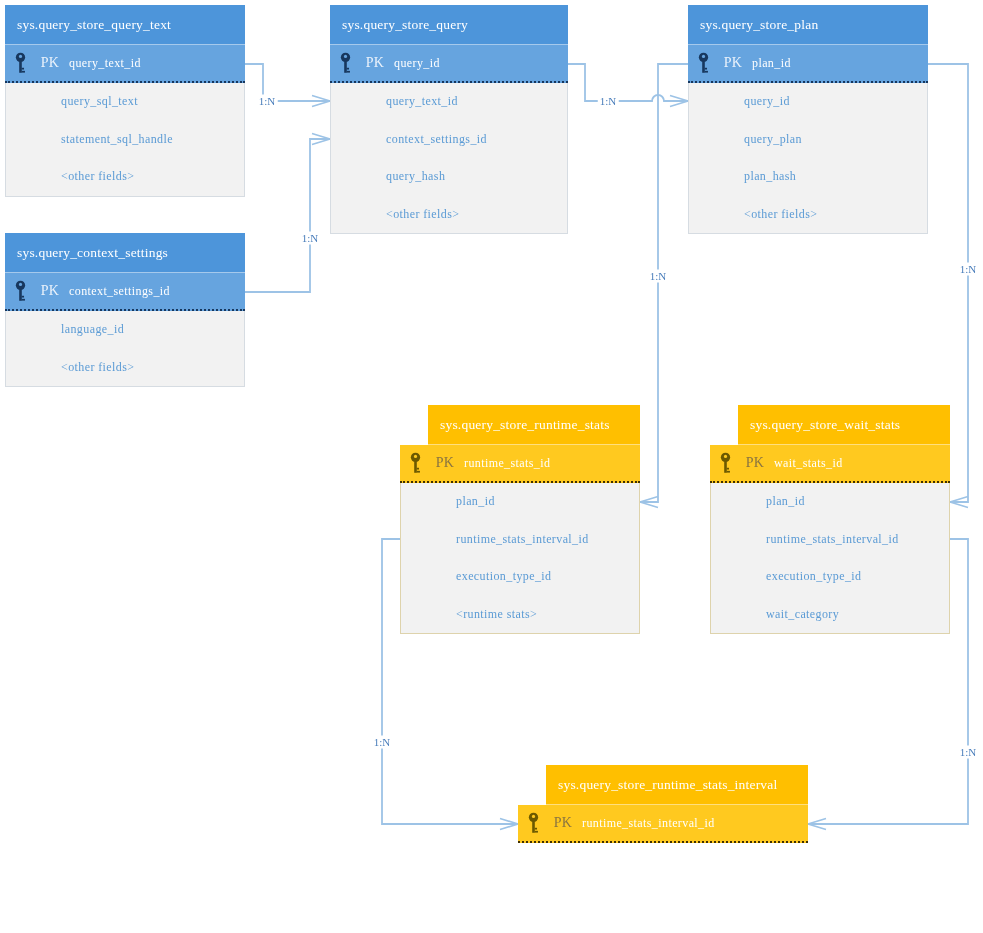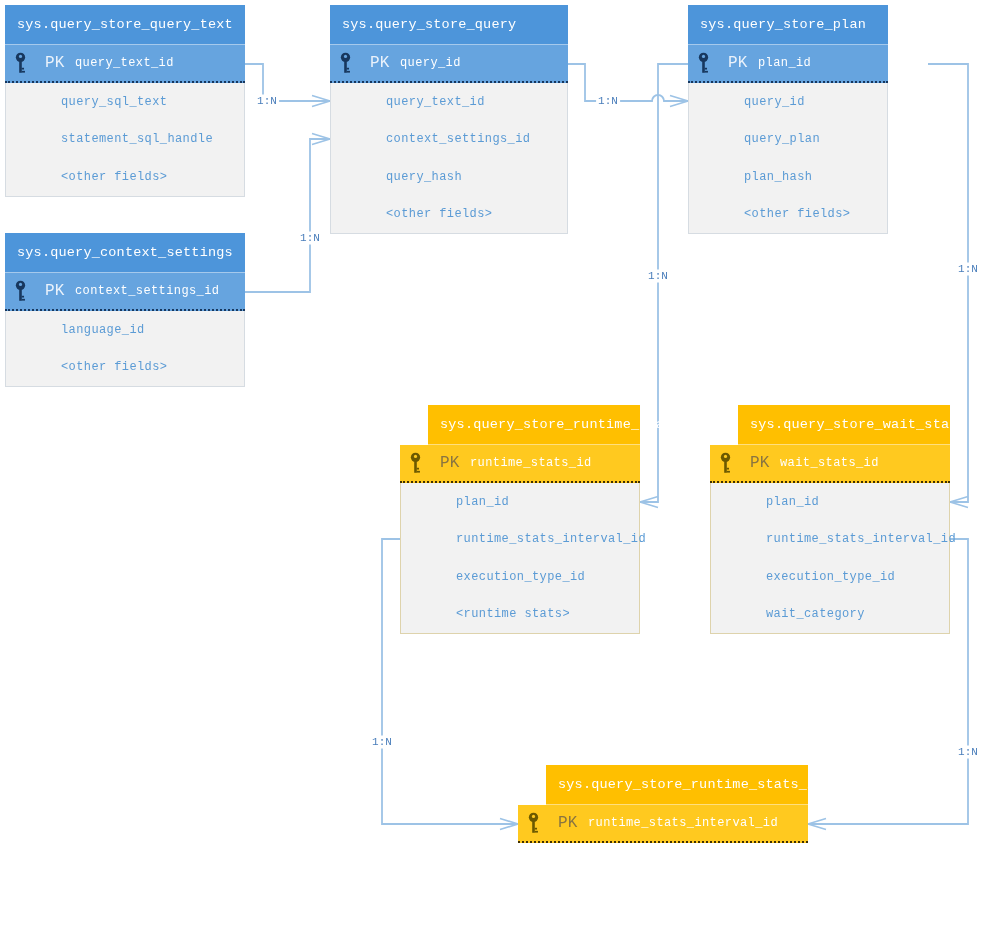--- a/index.html
+++ b/index.html
@@ -1,18 +1,18 @@
 <!DOCTYPE html>
 <html><head>
 <meta charset="utf-8">
 <style>
   html,body{margin:0;padding:0;background:#ffffff;}
   .canvas{
     position:relative;width:983px;height:933px;background:#ffffff;
-    font-family:Liberation Mono, monospace;overflow:hidden;
+    font-family:Liberation Serif, serif;overflow:hidden;text-align:center;
   }
   #connector-layer{position:absolute;left:0;top:0;width:983px;height:933px;}
   .connector{fill:none;stroke:#9DC3E6;stroke-width:1.8px;}
   .arrowhead{fill:none;stroke:#9DC3E6;stroke-width:1.6px;}
   .conn-label{
     position:absolute;transform:translate(-50%,-50%);
     background:#ffffff;color:#4A7EBB;font-size:11px;line-height:13px;
     padding:0 2px;white-space:nowrap;
   }
   .etable{position:absolute;box-sizing:border-box;}
@@ -27,21 +27,21 @@
     height:38px;display:flex;align-items:center;box-sizing:border-box;
     padding-left:9px;font-size:12px;letter-spacing:.4px;white-space:nowrap;
   }
   .blue  .pkrow{background:#66A4DF;color:#ffffff;border-bottom:2px dotted #17375E;}
   .orange .pkrow{background:#FFC91F;color:#ffffff;border-bottom:2px dotted #403000;}
   .keyicon{display:inline-flex;width:13px;flex:0 0 13px;}
   .blue  .keyicon{color:#17375E;}
   .orange .keyicon{color:#6B5900;}
   .blue  .keyhole{fill:#66A4DF;}
   .orange .keyhole{fill:#FFC91F;}
-  .pklabel{margin-left:18px;width:22px;flex:0 0 22px;font-size:16px;letter-spacing:.2px;}
+  .pklabel{margin-left:12px;width:22px;flex:0 0 22px;font-size:14px;letter-spacing:.2px;}
   .blue  .pklabel{color:#EAF2FB;}
   .orange .pklabel{color:#8A7540;}
   .pkfield{margin-left:8px;}
   .tbody{background:#F2F2F2;box-sizing:border-box;border:1px solid #D6DCE2;border-top:none;}
   .orange .tbody{border-color:#DED3AC;}
   .frow{
     height:37.5px;display:flex;align-items:center;box-sizing:border-box;
     padding-left:55px;color:#5B9BD5;font-size:12px;letter-spacing:.4px;white-space:nowrap;
   }
 </style>
@@ -120,21 +120,21 @@
             <span>context_settings_id</span>
           </div>
           <div class="frow">
             <span>query_hash</span>
           </div>
           <div class="frow">
             <span>&lt;other fields&gt;</span>
           </div>
         </div>
   </div>
-      <div class="etable blue" style="left: 688px; top: 5px; width: 200px; border-radius: 21px;">
+      <div class="etable blue" style="left: 688px; top: 5px; width: 240px; border-radius: 21px;">
     <div class="thead">
       <span class="ttitle">sys.query_store_plan</span>
     </div>
     <div class="pkrow">
       <span class="keyicon">
         <svg width="13" height="23" viewBox="0 0 14 24" aria-hidden="true">
           <circle cx="7" cy="5.4" r="5" fill="currentColor"></circle>
           <circle class="keyhole" cx="7" cy="4.4" r="1.7"></circle>
           <rect x="5.6" y="9.5" width="2.8" height="12.5" fill="currentColor"></rect>
           <rect x="8.2" y="16.6" width="2.6" height="1.9" fill="currentColor"></rect>

